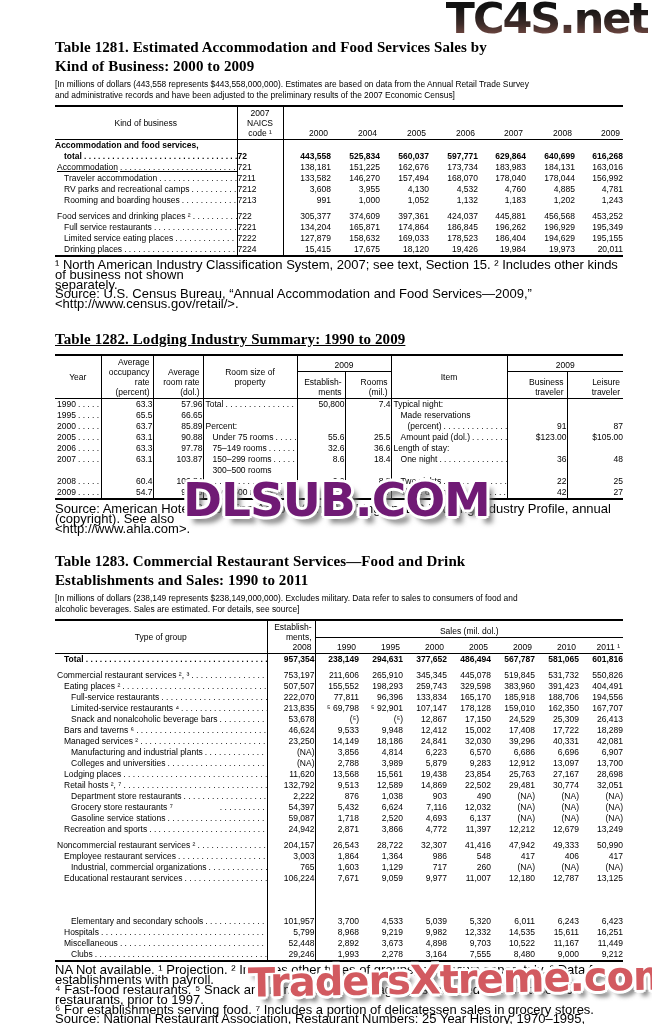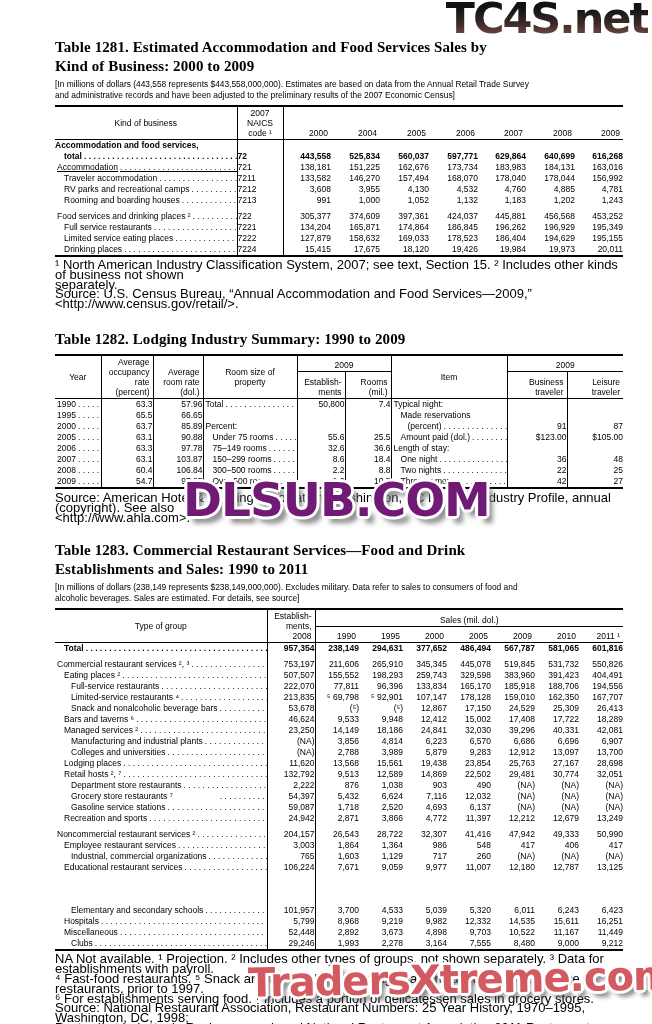--- a/index.html
+++ b/index.html
@@ -6,21 +6,21 @@
   .page{position:relative;width:652px;height:1024px;background:#fff;overflow:hidden;
         font-family:"Liberation Sans","DejaVu Sans",sans-serif;color:#000;}
   .content{padding:38px 29px 0 55px;}
 
   
   .t-title{font-family:"Liberation Serif","DejaVu Serif",serif;font-weight:700;
            font-size:15px;line-height:19px;margin:0;white-space:pre-line;letter-spacing:.1px;}
   .t-note{font-size:8.4px;line-height:10.5px;margin:3px 0 0 0;white-space:pre-line;}
   .t-foot{font-size:13px;line-height:9.8px;margin:3px 0 0 0;white-space:pre-line;}
   .t-foot.src{margin-top:0;}
-  .mt82{margin-top:21px;}
+  .mt82{margin-top:21px;text-decoration:underline;}
   .mt83{margin-top:19px;}
 
   
   table.stat{border-collapse:collapse;table-layout:fixed;width:568px;margin-top:5px;
              border-top:2px solid #000;border-bottom:2px solid #000;font-size:8.5px;}
   table.stat th{font-weight:400;white-space:pre-line;padding:1px 3px;line-height:10px;}
   table.stat td{padding:0 0;line-height:11px;height:11px;vertical-align:bottom;overflow:hidden;}
   .t1283 td{line-height:10px;height:10px;}
   th.c{text-align:center;vertical-align:middle;}
   th.r{text-align:right;vertical-align:bottom;padding-right:5px;}
@@ -457,21 +457,21 @@
           <tr>
             <td>
               <div class="lc" style="padding-left: 2px;">
                 <span class="lt">2008</span>
                 <span class="dots">. . . . . . . . . . . . . . . . . . . . . . . . . . . . . . . . . . . . . . . . . . . . . . . . . . . . . . . . . . . . . . . . . . . . . . . . . . . . . . . . . . . . . . . . . . </span>
               </div>
             </td>
             <td class="num">60.4</td>
             <td class="num">106.84</td>
             <td>
-              <div class="lc" style="padding-left: 9px;">
+              <div class="lc" style="padding-left: 9px; flex-direction: column;">
                 <span class="lt">300–500 rooms</span>
                 <span class="dots">. . . . . . . . . . . . . . . . . . . . . . . . . . . . . . . . . . . . . . . . . . . . . . . . . . . . . . . . . . . . . . . . . . . . . . . . . . . . . . . . . . . . . . . . . . </span>
               </div>
             </td>
             <td class="num">2.2</td>
             <td class="num">8.8</td>
             <td>
               <div class="lc" style="padding-left: 9px;">
                 <span class="lt">Two nights</span>
                 <span class="dots">. . . . . . . . . . . . . . . . . . . . . . . . . . . . . . . . . . . . . . . . . . . . . . . . . . . . . . . . . . . . . . . . . . . . . . . . . . . . . . . . . . . . . . . . . . </span>

